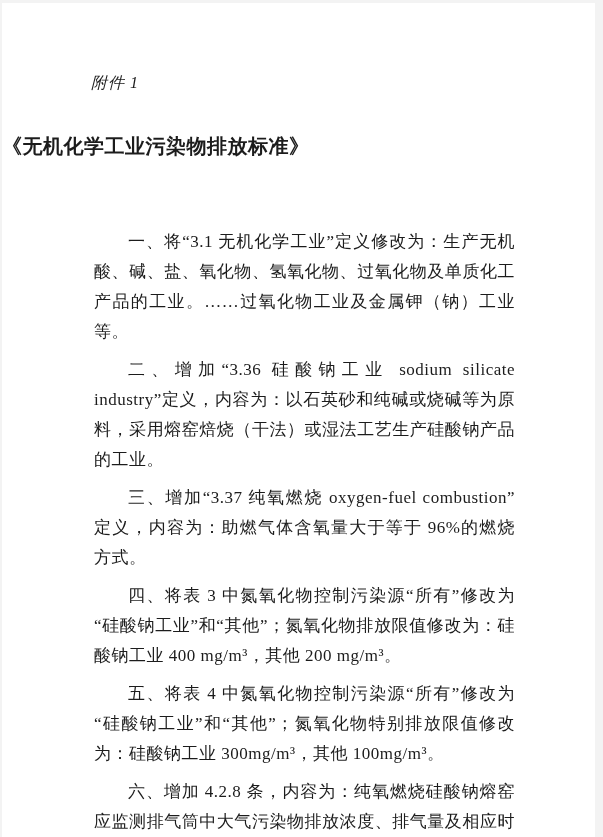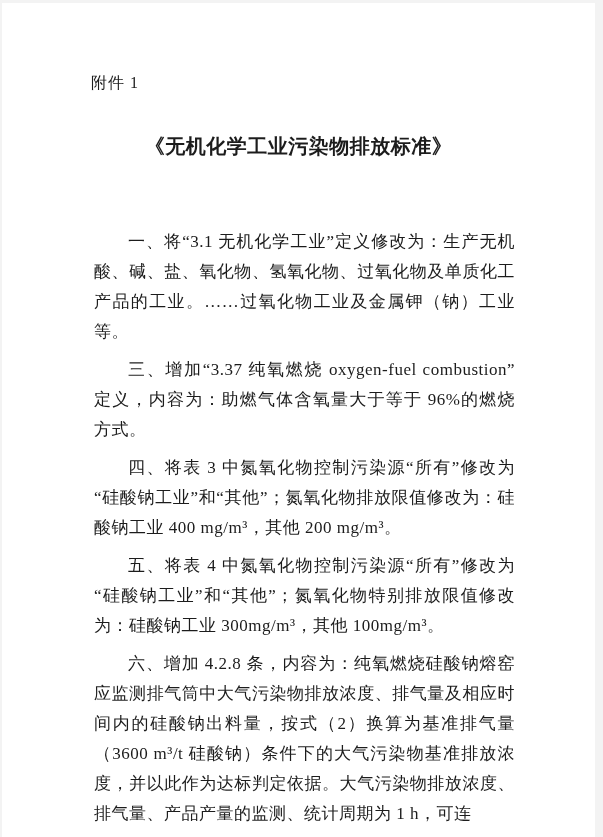--- a/index.html
+++ b/index.html
@@ -24,28 +24,29 @@
     height: 834px;
     background: #ffffff;
   }
   .attachment {
     position: absolute;
     left: 89px;
     top: 70px;
     font-size: 16px;
     letter-spacing: 1px;
     white-space: nowrap;
+    font-style: italic;
   }
   .doc-title {
     position: absolute;
     left: 0;
     right: 0;
     top: 128px;
     margin: 0;
-    text-align: center;
+    text-align: left;
     font-size: 20px;
     font-weight: bold;
     line-height: 31px;
     letter-spacing: 0.5px;
   }
   .doc-title .title-line {
     display: block;
   }
   .doc-body {
     position: absolute;
@@ -69,19 +70,20 @@
 <div class="page">
 
   <div class="attachment">附件 1</div>
 
   <h1 class="doc-title">
     <span class="title-line">《无机化学工业污染物排放标准》</span>
   </h1>
 
   <div class="doc-body">
     <p>一、将“3.1 无机化学工业”定义修改为：生产无机酸、碱、盐、氧化物、氢氧化物、过氧化物及单质化工产品的工业。……过氧化物工业及金属钾（钠）工业等。</p>
+    <p>二、增加“3.36 硅酸钠工业 sodium silicate industry”定义，内容为：以石英砂和纯碱或烧碱等为原料，采用熔窑焙烧（干法）或湿法工艺生产硅酸钠产品的工业。</p>
     <p>三、增加“3.37 纯氧燃烧 oxygen-fuel combustion”定义，内容为：助燃气体含氧量大于等于 96%的燃烧方式。</p>
     <p>四、将表 3 中氮氧化物控制污染源“所有”修改为“硅酸钠工业”和“其他”；氮氧化物排放限值修改为：硅酸钠工业 400 mg/m³，其他 200 mg/m³。</p>
     <p>五、将表 4 中氮氧化物控制污染源“所有”修改为“硅酸钠工业”和“其他”；氮氧化物特别排放限值修改为：硅酸钠工业 300mg/m³，其他 100mg/m³。</p>
     <p>六、增加 4.2.8 条，内容为：纯氧燃烧硅酸钠熔窑应监测排气筒中大气污染物排放浓度、排气量及相应时间内的硅酸钠出料量，按式（2）换算为基准排气量（3600 m³/t 硅酸钠）条件下的大气污染物基准排放浓度，并以此作为达标判定依据。大气污染物排放浓度、排气量、产品产量的监测、统计周期为 1 h，可连</p>
   </div>
 
 </div>
 
 </body></html>

